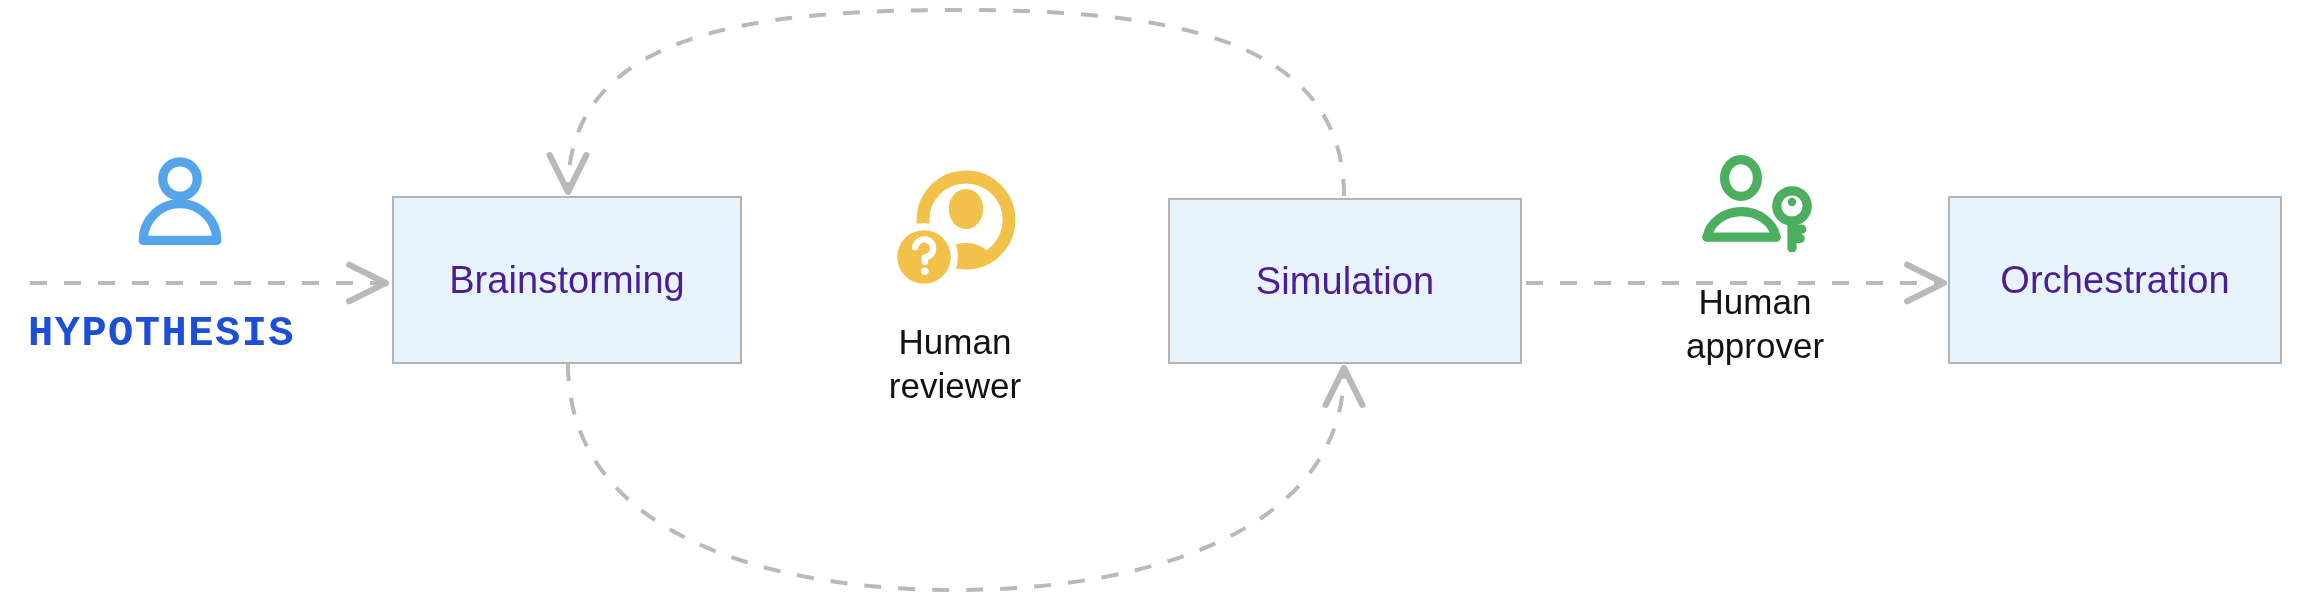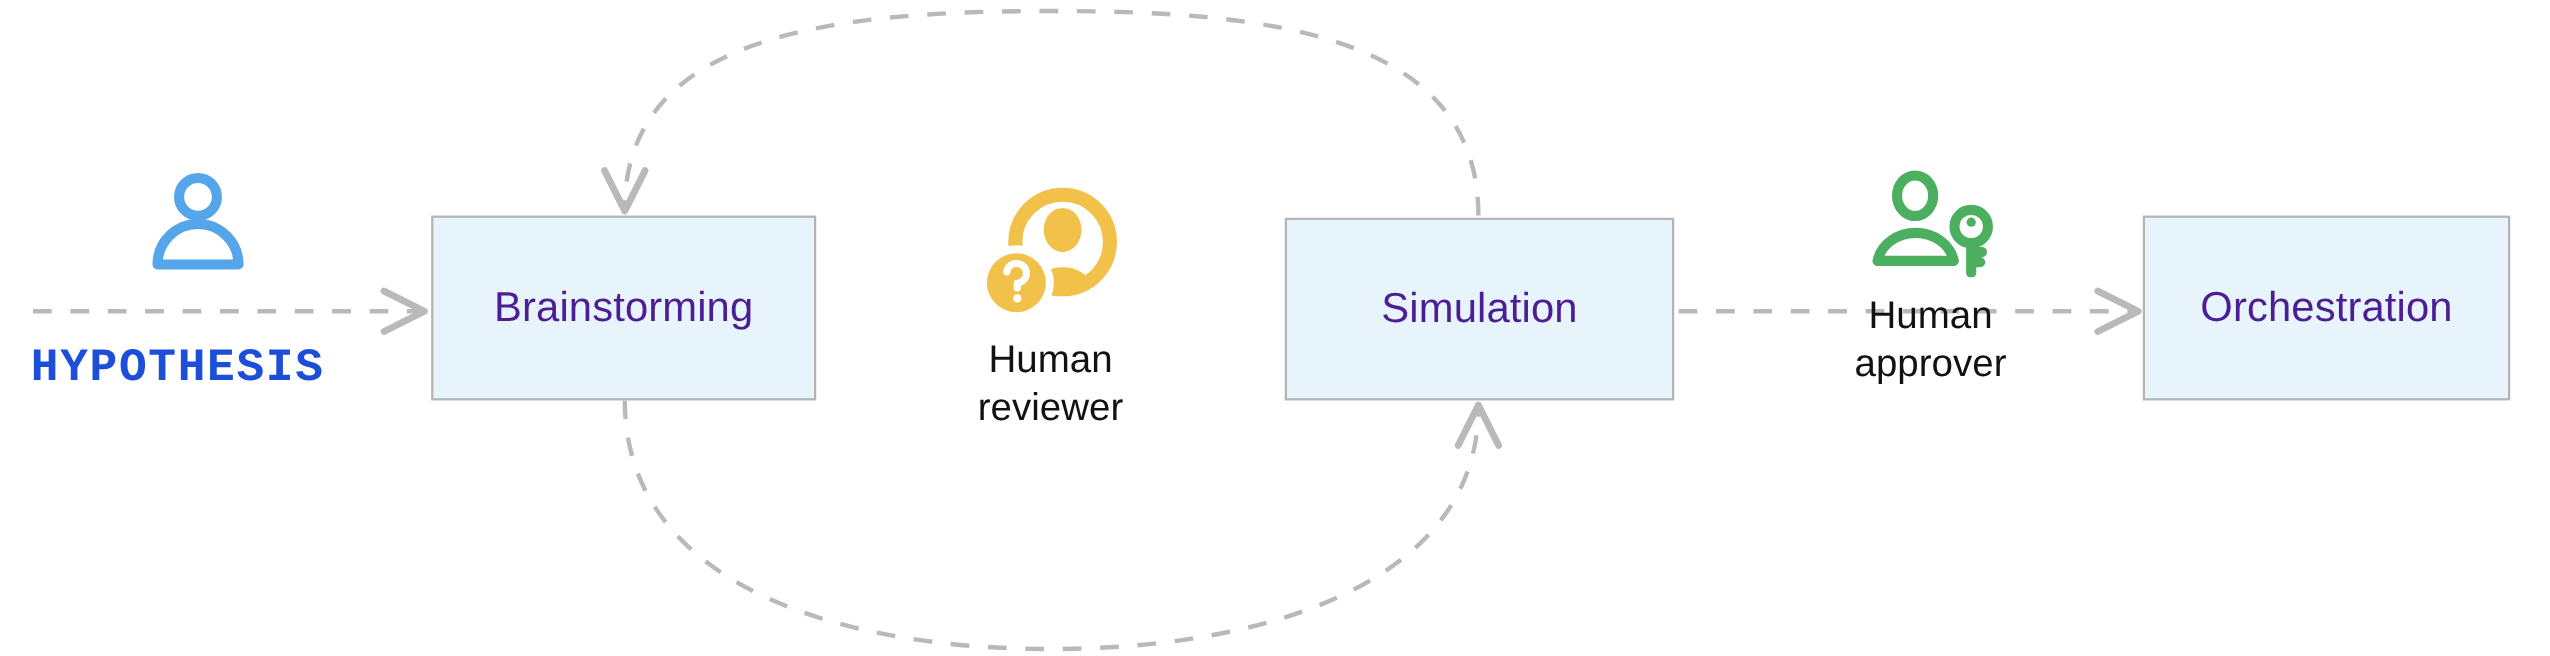--- a/index.html
+++ b/index.html
@@ -67,21 +67,21 @@
 
   
   .actor {
     position: absolute;
     display: flex;
     flex-direction: column;
     align-items: center;
   }
   .actor-icon { display: block; }
   .actor-caption {
-    margin-top: 8px;
+    margin-top: 24px;
     font-family: "Liberation Sans", sans-serif;
     font-size: 35px;
     line-height: 1.25;
     color: #121212;
     text-align: center;
     white-space: pre-line;
   }
 
   #actor-initiator { left: 105px; top: 152px; width: 150px; }
   #actor-reviewer  { left: 855px; top: 170px; width: 200px; }

